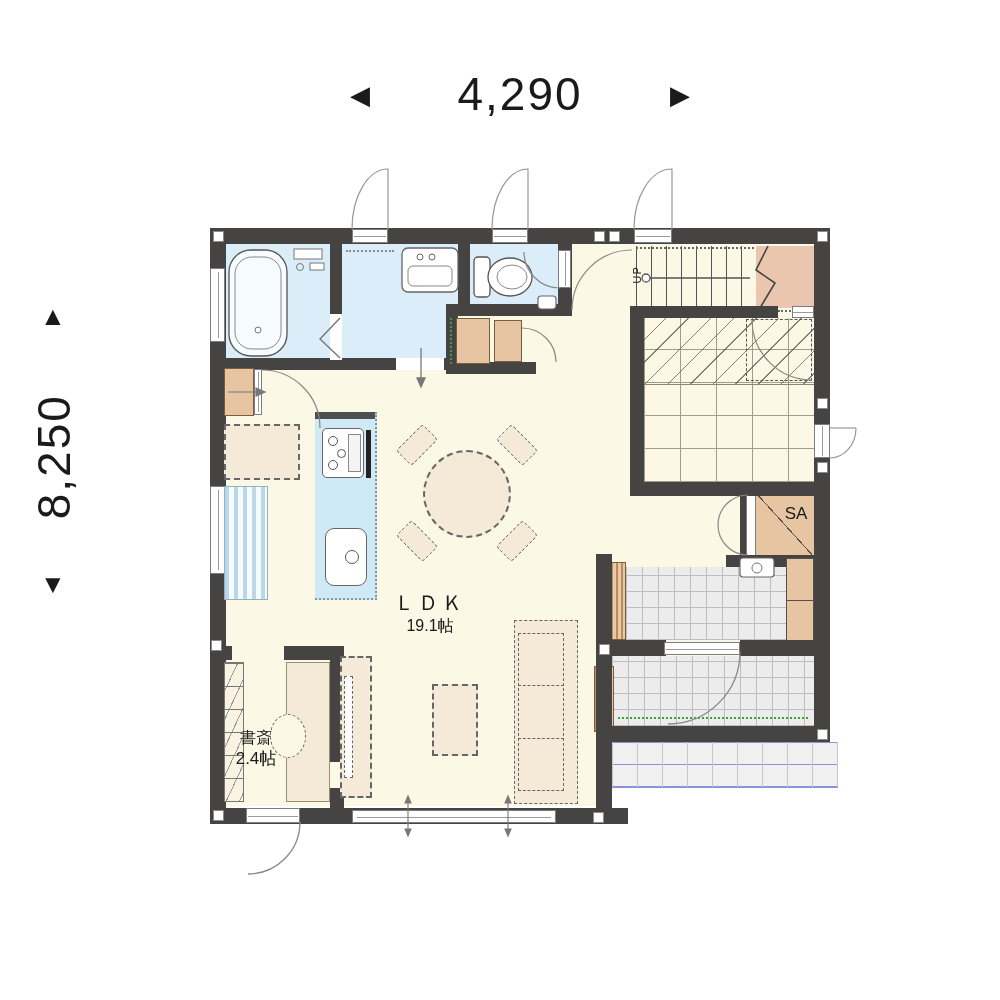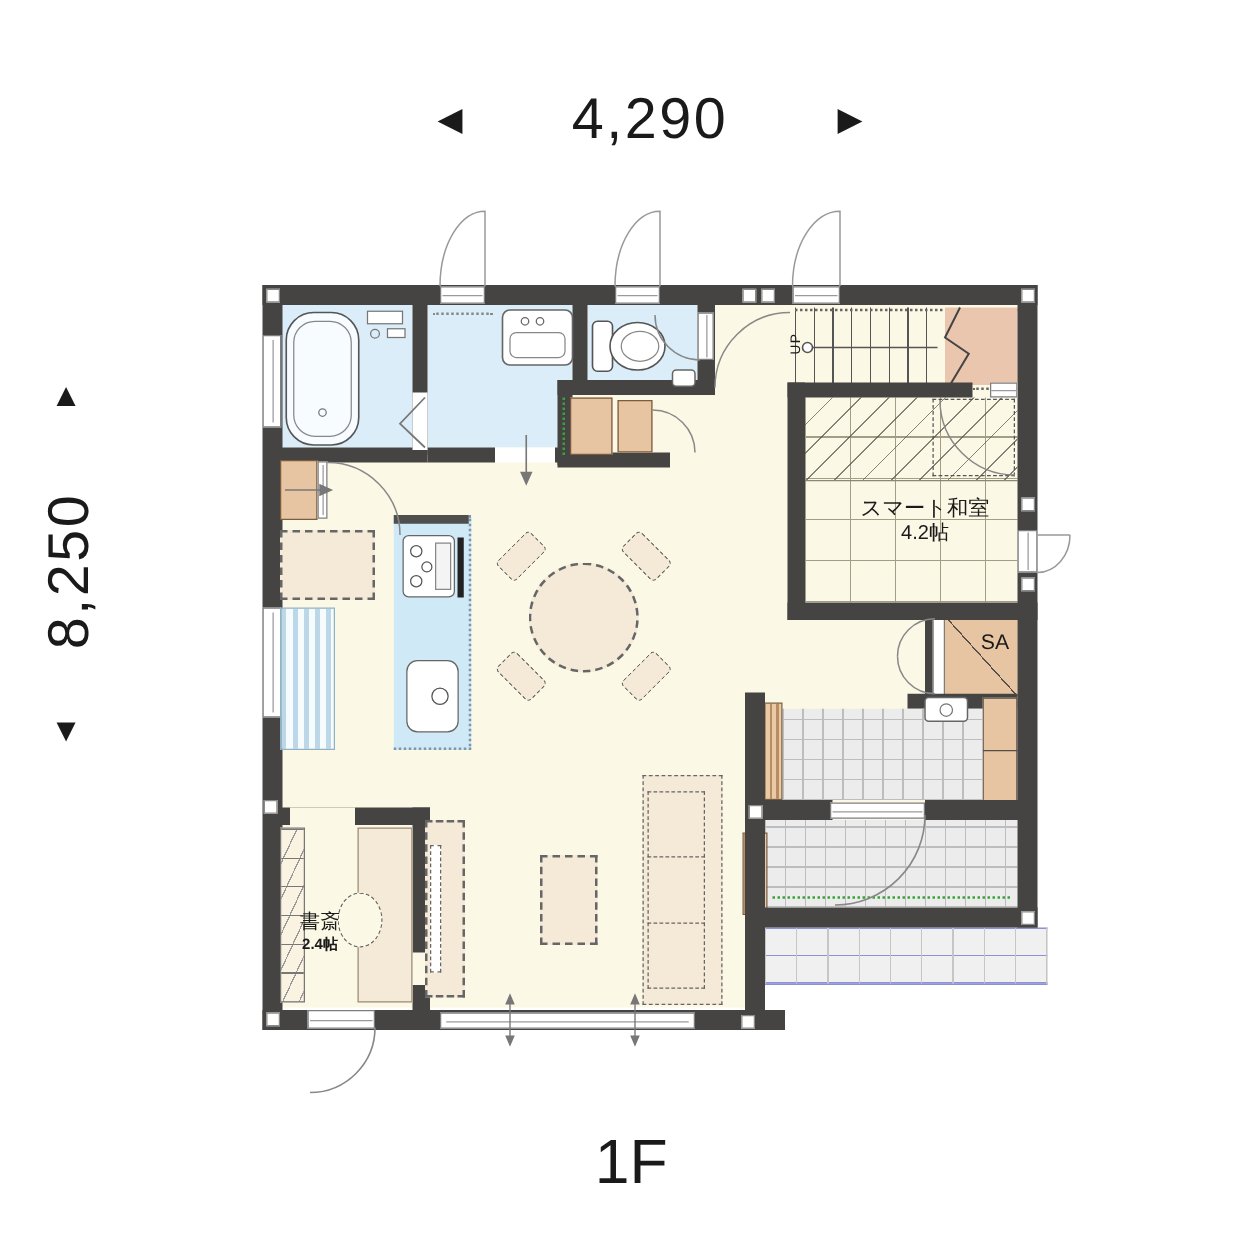--- a/index.html
+++ b/index.html
@@ -40,41 +40,36 @@
 <div id="stage">
 
   <div class="lbl abs" style="left:350px;top:66px;width:340px;display:flex;justify-content:space-between;align-items:center;">
     <span class="arrow">◀</span>
     <span class="dimtxt">4,290</span>
     <span class="arrow">▶</span>
   </div>
   <div class="lbl arrow" style="left:40px;top:300px;">▲</div>
   <div class="lbl dimtxt" style="left:-45px;top:428px;width:200px;transform:rotate(-90deg);">8,250</div>
   <div class="lbl arrow" style="left:40px;top:568px;">▼</div>
-  <div class="lbl" style="left:445px;top:898px;width:120px;font-size:50px;font-weight:500;">1F</div>
 
   <div class="room" style="left:224px;top:244px;width:590px;height:482px;background:var(--floor);"></div>
   <div class="room" style="left:224px;top:726px;width:372px;height:80px;background:var(--floor);"></div>
 
   <div class="room" style="left:224px;top:244px;width:106px;height:114px;background:var(--wet);"></div>
   <div class="room" style="left:342px;top:244px;width:116px;height:114px;background:var(--wet);"></div>
   <div class="room" style="left:470px;top:244px;width:88px;height:72px;background:var(--wet);"></div>
 
   <div class="room" style="left:636px;top:246px;width:118px;height:62px;background:var(--floor);background-image:repeating-linear-gradient(90deg,#555 0 1px,transparent 1px 15px);"></div>
   <div class="abs" style="left:636px;top:247px;width:178px;height:0;border-top:2px dotted #666;"></div>
   <div class="room" style="left:756px;top:246px;width:58px;height:62px;background:var(--tan2);"></div>
   <div class="lbl" style="left:618px;top:268px;width:40px;font-size:11px;letter-spacing:1px;transform:rotate(-90deg);">UP</div>
 
   <div class="room" style="left:644px;top:318px;width:170px;height:164px;background:var(--floor);background-image:repeating-linear-gradient(90deg,var(--tatamiline) 0 1px,transparent 1px 36px),repeating-linear-gradient(0deg,var(--tatamiline) 0 1px,transparent 1px 33px);"></div>
   <div class="room" style="left:644px;top:318px;width:170px;height:66px;background-image:repeating-linear-gradient(135deg,transparent 0 15px,rgba(80,80,70,.7) 15px 16px);border-bottom:1px solid #8c8677;"></div>
   <div class="abs" style="left:746px;top:319px;width:66px;height:62px;border:1.5px dashed #555;box-sizing:border-box;"></div>
-  <div class="lbl" style="left:660px;top:396px;width:160px;">
-    <div style="font-size:17px;">スマート和室</div>
-    <div style="font-size:16px;">4.2帖</div>
-  </div>
 
   <div class="room" style="left:756px;top:493px;width:58px;height:64px;background:var(--tan);background-image:linear-gradient(to top right,transparent 49.4%,#55504a 49.4%,#55504a 50.6%,transparent 50.6%);"></div>
   <div class="lbl" style="left:778px;top:503px;width:36px;font-size:17px;">SA</div>
   <div class="win" style="left:746px;top:493px;width:10px;height:64px;"></div>
 
   <div class="w" style="left:726px;top:555px;width:88px;height:12px;"></div>
   <div class="room" style="left:786px;top:558px;width:28px;height:84px;background:var(--tan);border:1px solid #55504a;box-sizing:border-box;"></div>
   <div class="abs" style="left:786px;top:600px;width:28px;height:1px;background:#55504a;"></div>
 
   <div class="room" style="left:626px;top:567px;width:160px;height:73px;background:var(--tile);background-image:repeating-linear-gradient(90deg,var(--tileline) 0 1px,transparent 1px 16px),repeating-linear-gradient(0deg,var(--tileline) 0 1px,transparent 1px 16px);"></div>
@@ -164,27 +159,31 @@
 
   <div class="abs" style="left:514px;top:620px;width:64px;height:184px;border:1.5px dashed var(--dash);background:var(--beige);box-sizing:border-box;">
     <div class="abs" style="left:3px;top:12px;width:46px;height:158px;border:1.5px dashed var(--dash);box-sizing:border-box;"></div>
     <div class="abs" style="left:3px;top:64px;width:46px;height:0;border-top:1.5px dashed var(--dash);"></div>
     <div class="abs" style="left:3px;top:117px;width:46px;height:0;border-top:1.5px dashed var(--dash);"></div>
   </div>
   <div class="dashedbox" style="left:432px;top:684px;width:46px;height:72px;"></div>
   <div class="dashedbox" style="left:340px;top:656px;width:32px;height:142px;"></div>
   <div class="abs" style="left:344px;top:676px;width:9px;height:102px;background:#fff;border:1.5px dashed var(--dash);box-sizing:border-box;"></div>
 
+  <div class="lbl" style="left:370px;top:590px;width:120px;">
+    <div style="font-size:21px;letter-spacing:3px;">ＬＤＫ</div>
+    <div style="font-size:16px;">19.1帖</div>
+  </div>
 
   <div class="room" style="left:224px;top:662px;width:20px;height:140px;background:#faf3e2;border:1px solid #777;box-sizing:border-box;background-image:repeating-linear-gradient(0deg,transparent 0 22px,#777 22px 23px),repeating-linear-gradient(115deg,transparent 0 11px,#999 11px 12px);"></div>
   <div class="room" style="left:286px;top:662px;width:44px;height:140px;background:var(--beige);border:1px solid #9a8c76;box-sizing:border-box;"></div>
   <div class="abs" style="left:270px;top:714px;width:36px;height:44px;border:1.5px dashed var(--dash);border-radius:50%;background:var(--floor);box-sizing:border-box;"></div>
   <div class="lbl" style="left:216px;top:728px;width:80px;">
     <div style="font-size:16px;">書斎</div>
-    <div style="font-size:12px;font-weight:bold;">2.4帖</div>
+    <div style="font-size:17px;">2.4帖</div>
   </div>
 
   <div class="room" style="left:456px;top:318px;width:34px;height:46px;background:var(--tan);border:1px solid #7a5c3e;box-sizing:border-box;"></div>
   <div class="abs" style="left:450px;top:318px;width:0;height:46px;border-left:2px dotted var(--green);"></div>
   <div class="room" style="left:494px;top:320px;width:28px;height:42px;background:var(--tan);border:1px solid #7a5c3e;box-sizing:border-box;"></div>
 
   <div class="abs" style="left:346px;top:250px;width:48px;height:0;border-top:2px dotted #888;"></div>
 
   <svg width="1000" height="1000" viewBox="0 0 1000 1000">
 

